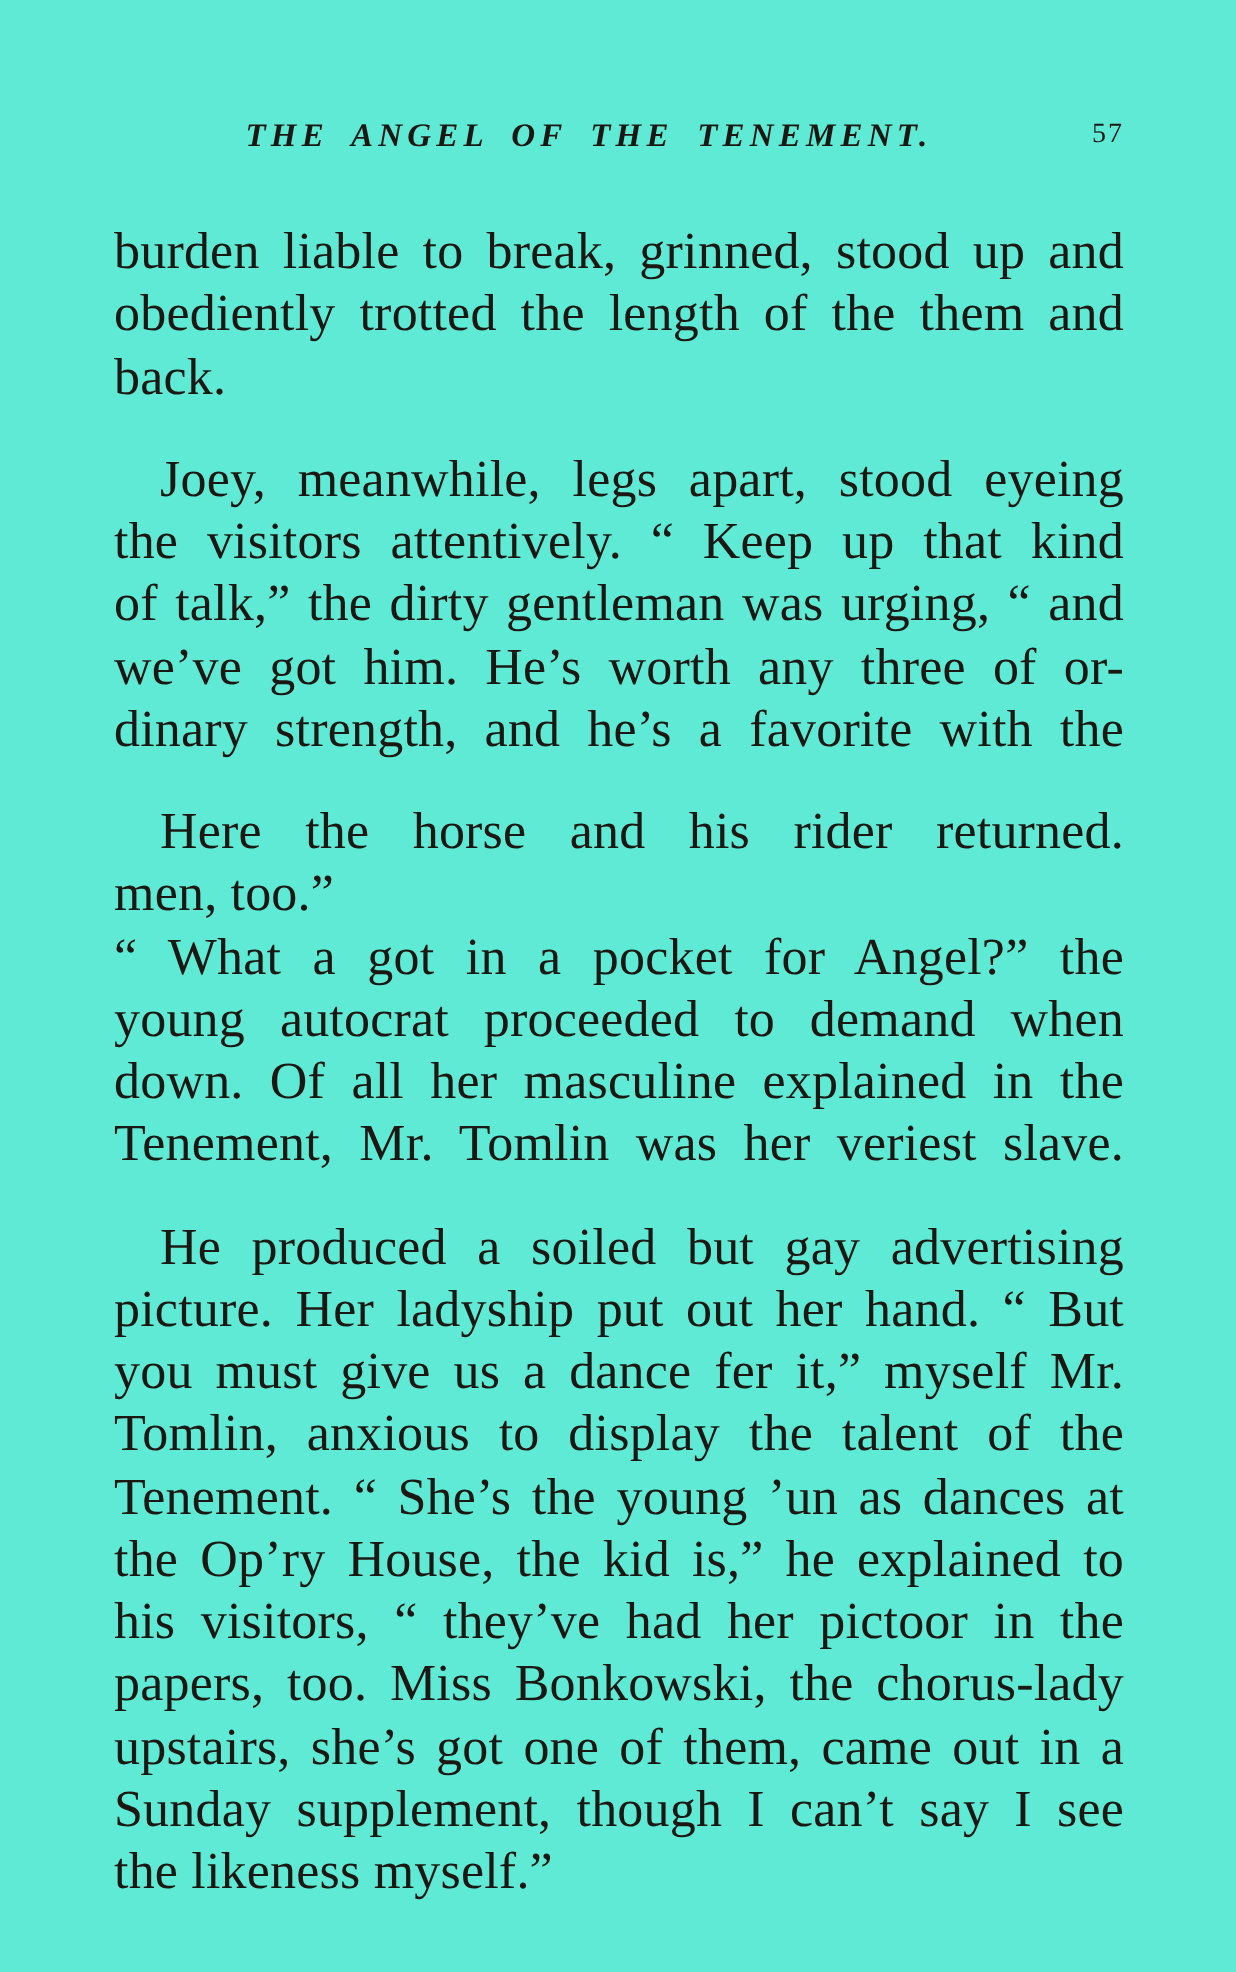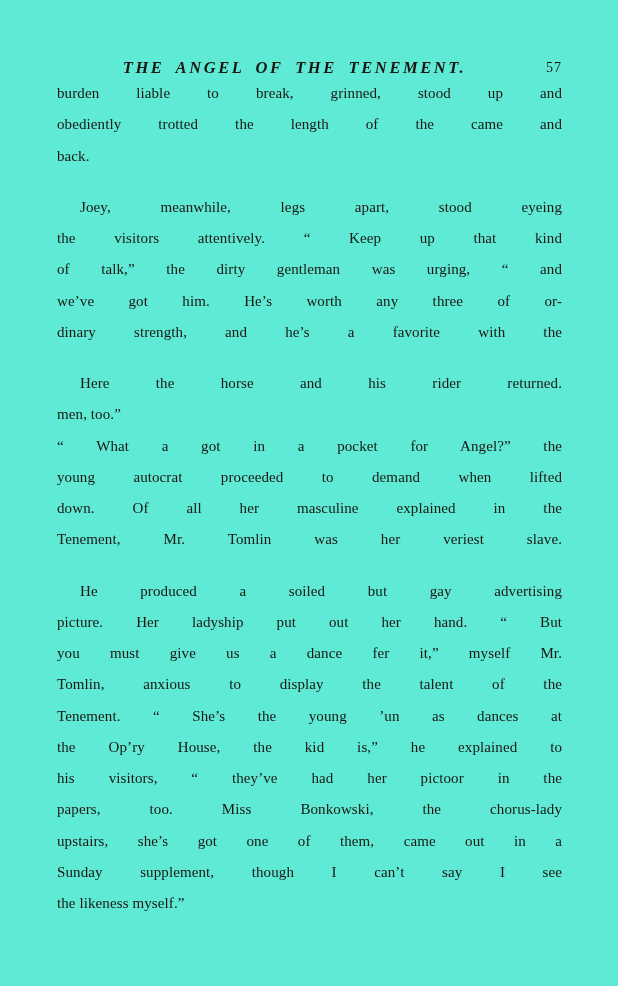--- a/index.html
+++ b/index.html
@@ -38,24 +38,24 @@
   }
   .page-number {
     position: absolute;
     right: 0;
     top: 2px;
     font-size: 14px;
     letter-spacing: 1px;
   }
   .text-block {
     position: absolute;
-    top: 78px;
+    top: 110px;
     left: 57px;
     width: 505px;
-    font-size: 15px;
+    font-size: 26px;
     line-height: 31.25px;
     letter-spacing: 0.1px;
   }
   .line {
     text-align: justify;
     text-align-last: justify;
     height: 31.25px;
     overflow: hidden;
   }
   .line.end {
@@ -72,21 +72,21 @@
 
 <div class="page">
 
   <div class="running-header">
     <div class="header-title">THE ANGEL OF THE TENEMENT.</div>
     <div class="page-number">57</div>
   </div>
 
   <div class="text-block">
     <div class="line">burden liable to break, grinned, stood up and</div>
-    <div class="line">obediently trotted the length of the came and</div>
+    <div class="line">obediently trotted the length of the them and</div>
     <div class="line end">back.</div>
     <div class="line indent">Joey, meanwhile, legs apart, stood eyeing</div>
     <div class="line">the visitors attentively. “ Keep up that kind</div>
     <div class="line">of talk,” the dirty gentleman was urging, “ and</div>
     <div class="line">we’ve got him. He’s worth any three of or-</div>
     <div class="line">dinary strength, and he’s a favorite with the</div>
     <div class="line indent">Here the horse and his rider returned.</div>
     <div class="line end">men, too.”</div>
     <div class="line">“ What a got in a pocket for Angel?” the</div>
     <div class="line">young autocrat proceeded to demand when lifted</div>

